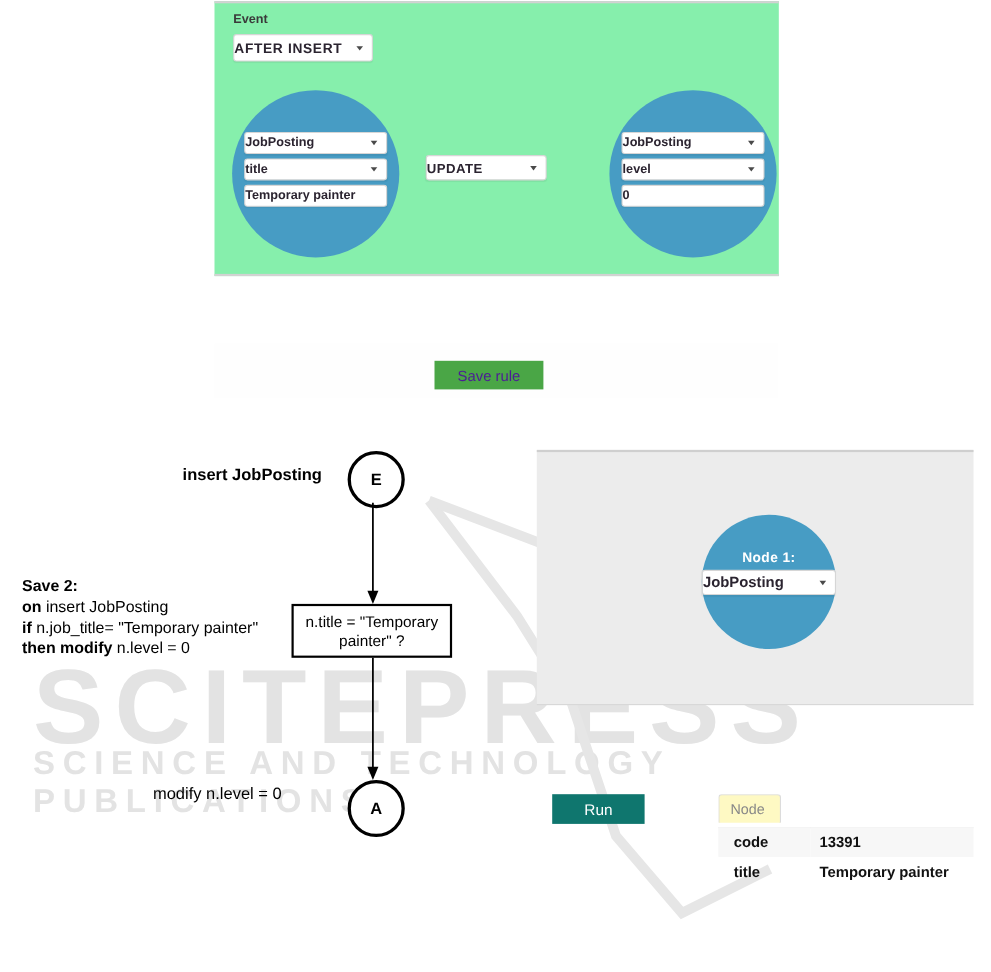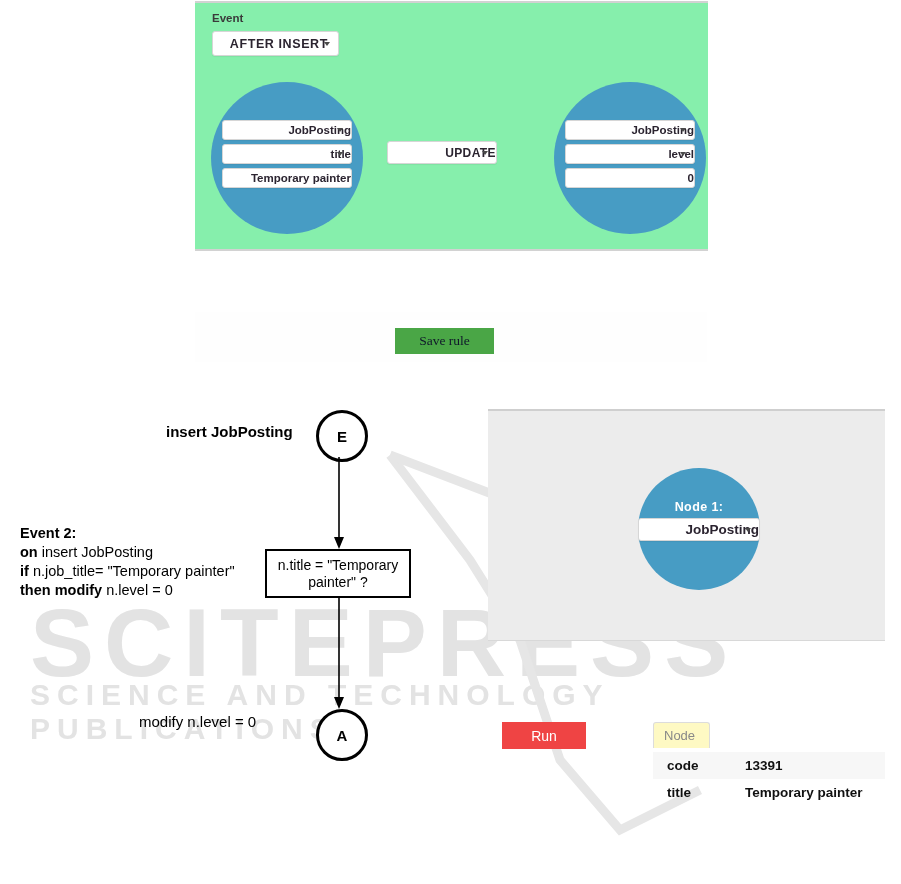--- a/index.html
+++ b/index.html
@@ -25,21 +25,21 @@
     position:absolute;left:195px;top:1px;width:513px;height:250px;
     background:#86efac;border-top:2px solid #d2d2d2;border-bottom:2px solid #d2d2d2;
     box-sizing:border-box;z-index:2;
   }
   .event-label{
     position:absolute;left:17px;top:9px;font-size:11.5px;font-weight:bold;color:#3a3a3a;
   }
   .sel{
     background:#ffffff;border:1px solid #d6d6d6;border-radius:3px;
     box-sizing:border-box;position:relative;
-    display:flex;align-items:center;justify-content:flex-end;
+    display:flex;align-items:center;justify-content:flex-start;
     font-weight:bold;color:#2b2430;
     box-shadow:0 1px 1px rgba(0,0,0,.06);
   }
   .sel .caret{
     position:absolute;right:8px;top:50%;transform:translateY(-50%);
     width:0;height:0;border-left:3.5px solid transparent;border-right:3.5px solid transparent;
     border-top:4.5px solid #4a4a4a;
   }
   .sel-event{left:17px;top:28px;width:127px;height:25px;position:absolute;font-size:12.5px;letter-spacing:.6px;}
   .sel-event .txt{padding-right:10px;}
@@ -61,23 +61,23 @@
   .banner-success{
     position:absolute;left:195px;top:277px;width:512px;height:35px;
     background:#dcedcf;color:#4b9b3e;font-weight:bold;font-size:13.5px;
     display:flex;align-items:center;justify-content:center;z-index:2;
   }
   .area-save{
     position:absolute;left:195px;top:312px;width:512px;height:50px;background:#fefefe;z-index:2;
   }
   .btn-save{
     position:absolute;left:200px;top:16px;width:99px;height:26px;
-    background:#4aa646;color:#0f172a;font-size:13.5px;border:none;
+    background:#4aa646;color:#4c1d95;font-size:13.5px;border:none;
     display:flex;align-items:center;justify-content:center;cursor:pointer;
-    font-family:Liberation Serif, serif;
+    font-family:Liberation Sans, sans-serif;
   }
   .flow-txt{position:absolute;font-size:14.5px;color:#000;white-space:nowrap;}
   .lbl-insert{left:166px;top:423px;font-weight:bold;font-size:15px;}
   .lbl-modify{left:139px;top:713px;font-size:15px;}
   .lbl-modify b{font-weight:normal;}
 
   .node-circle{
     position:absolute;width:46px;height:46px;border-radius:50%;
     border:3px solid #000;background:#fff;
     display:flex;align-items:center;justify-content:center;
@@ -117,21 +117,21 @@
     position:absolute;left:150px;top:107px;width:122px;height:23px;font-size:13.5px;
   }
 
   .banner-error{
     position:absolute;left:488px;top:670px;width:397px;height:30px;
     background:#f2dede;color:#c0392b;font-weight:bold;font-size:13px;
     display:flex;align-items:center;justify-content:center;z-index:2;
   }
   .btn-run{
     position:absolute;left:502px;top:722px;width:84px;height:27px;
-    background:#ef4444;color:#fff;font-size:14px;border:none;cursor:pointer;
+    background:#0f766e;color:#fff;font-size:14px;border:none;cursor:pointer;
     display:flex;align-items:center;justify-content:center;
     font-family:"Liberation Sans",sans-serif;z-index:2;
   }
   .tabs{position:absolute;left:653px;top:722px;width:232px;z-index:2;}
   .tab{
     display:inline-flex;align-items:center;justify-content:flex-start;
     padding:5px 14px 5px 10px;font-size:13px;color:#888;
     border:1px solid #dcdcdc;border-bottom:none;background:#fef9c3;
     border-radius:3px 3px 0 0;
   }
@@ -219,21 +219,21 @@
 
   <div class="decision">n.title = "Temporary painter" ?</div>
 
   <div class="flow-txt lbl-modify">
     <b>modify</b><span> n.level = 0</span>
   </div>
 
   <div class="node-circle node-a">A</div>
 
   <div class="rule-block">
-    <div><b>Event 2:</b></div>
+    <div><b>Save 2:</b></div>
     <div><b>on</b><span> insert JobPosting</span></div>
     <div><b>if</b><span> n.job_title= "Temporary painter"</span></div>
     <div><b>then modify</b><span> n.level = 0</span></div>
   </div>
 
   <div class="panel-right">
     <div class="node1-circle"></div>
     <div class="node1-title">Node 1:</div>
     <div class="sel node1-sel">
       <span>JobPosting</span>

